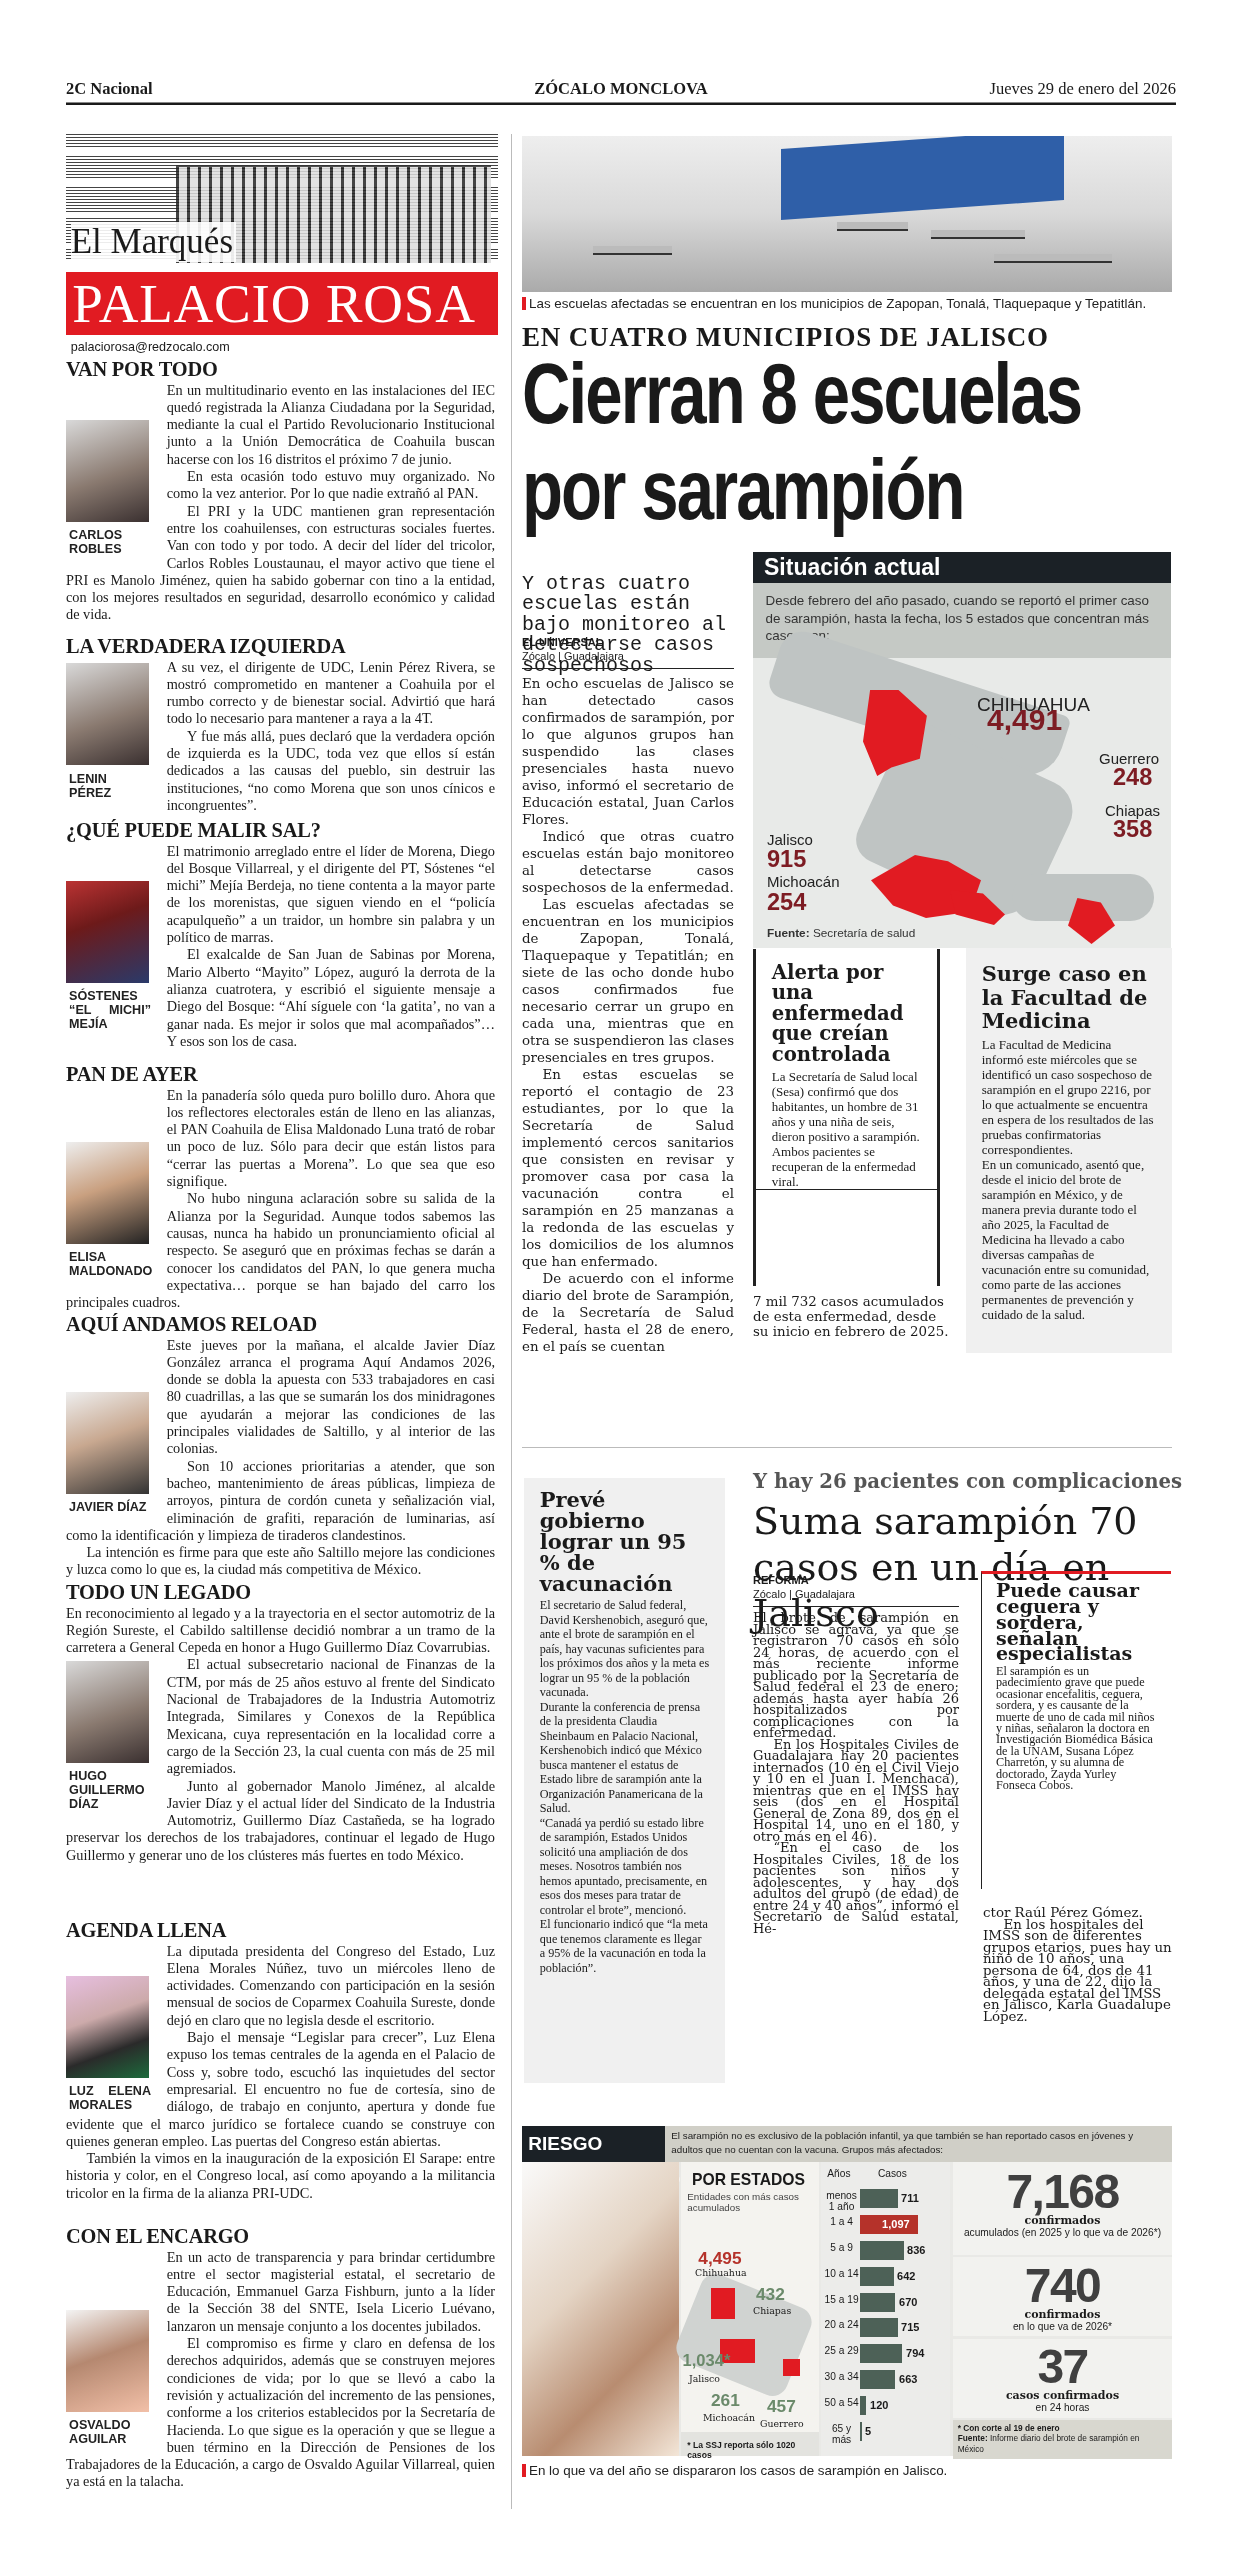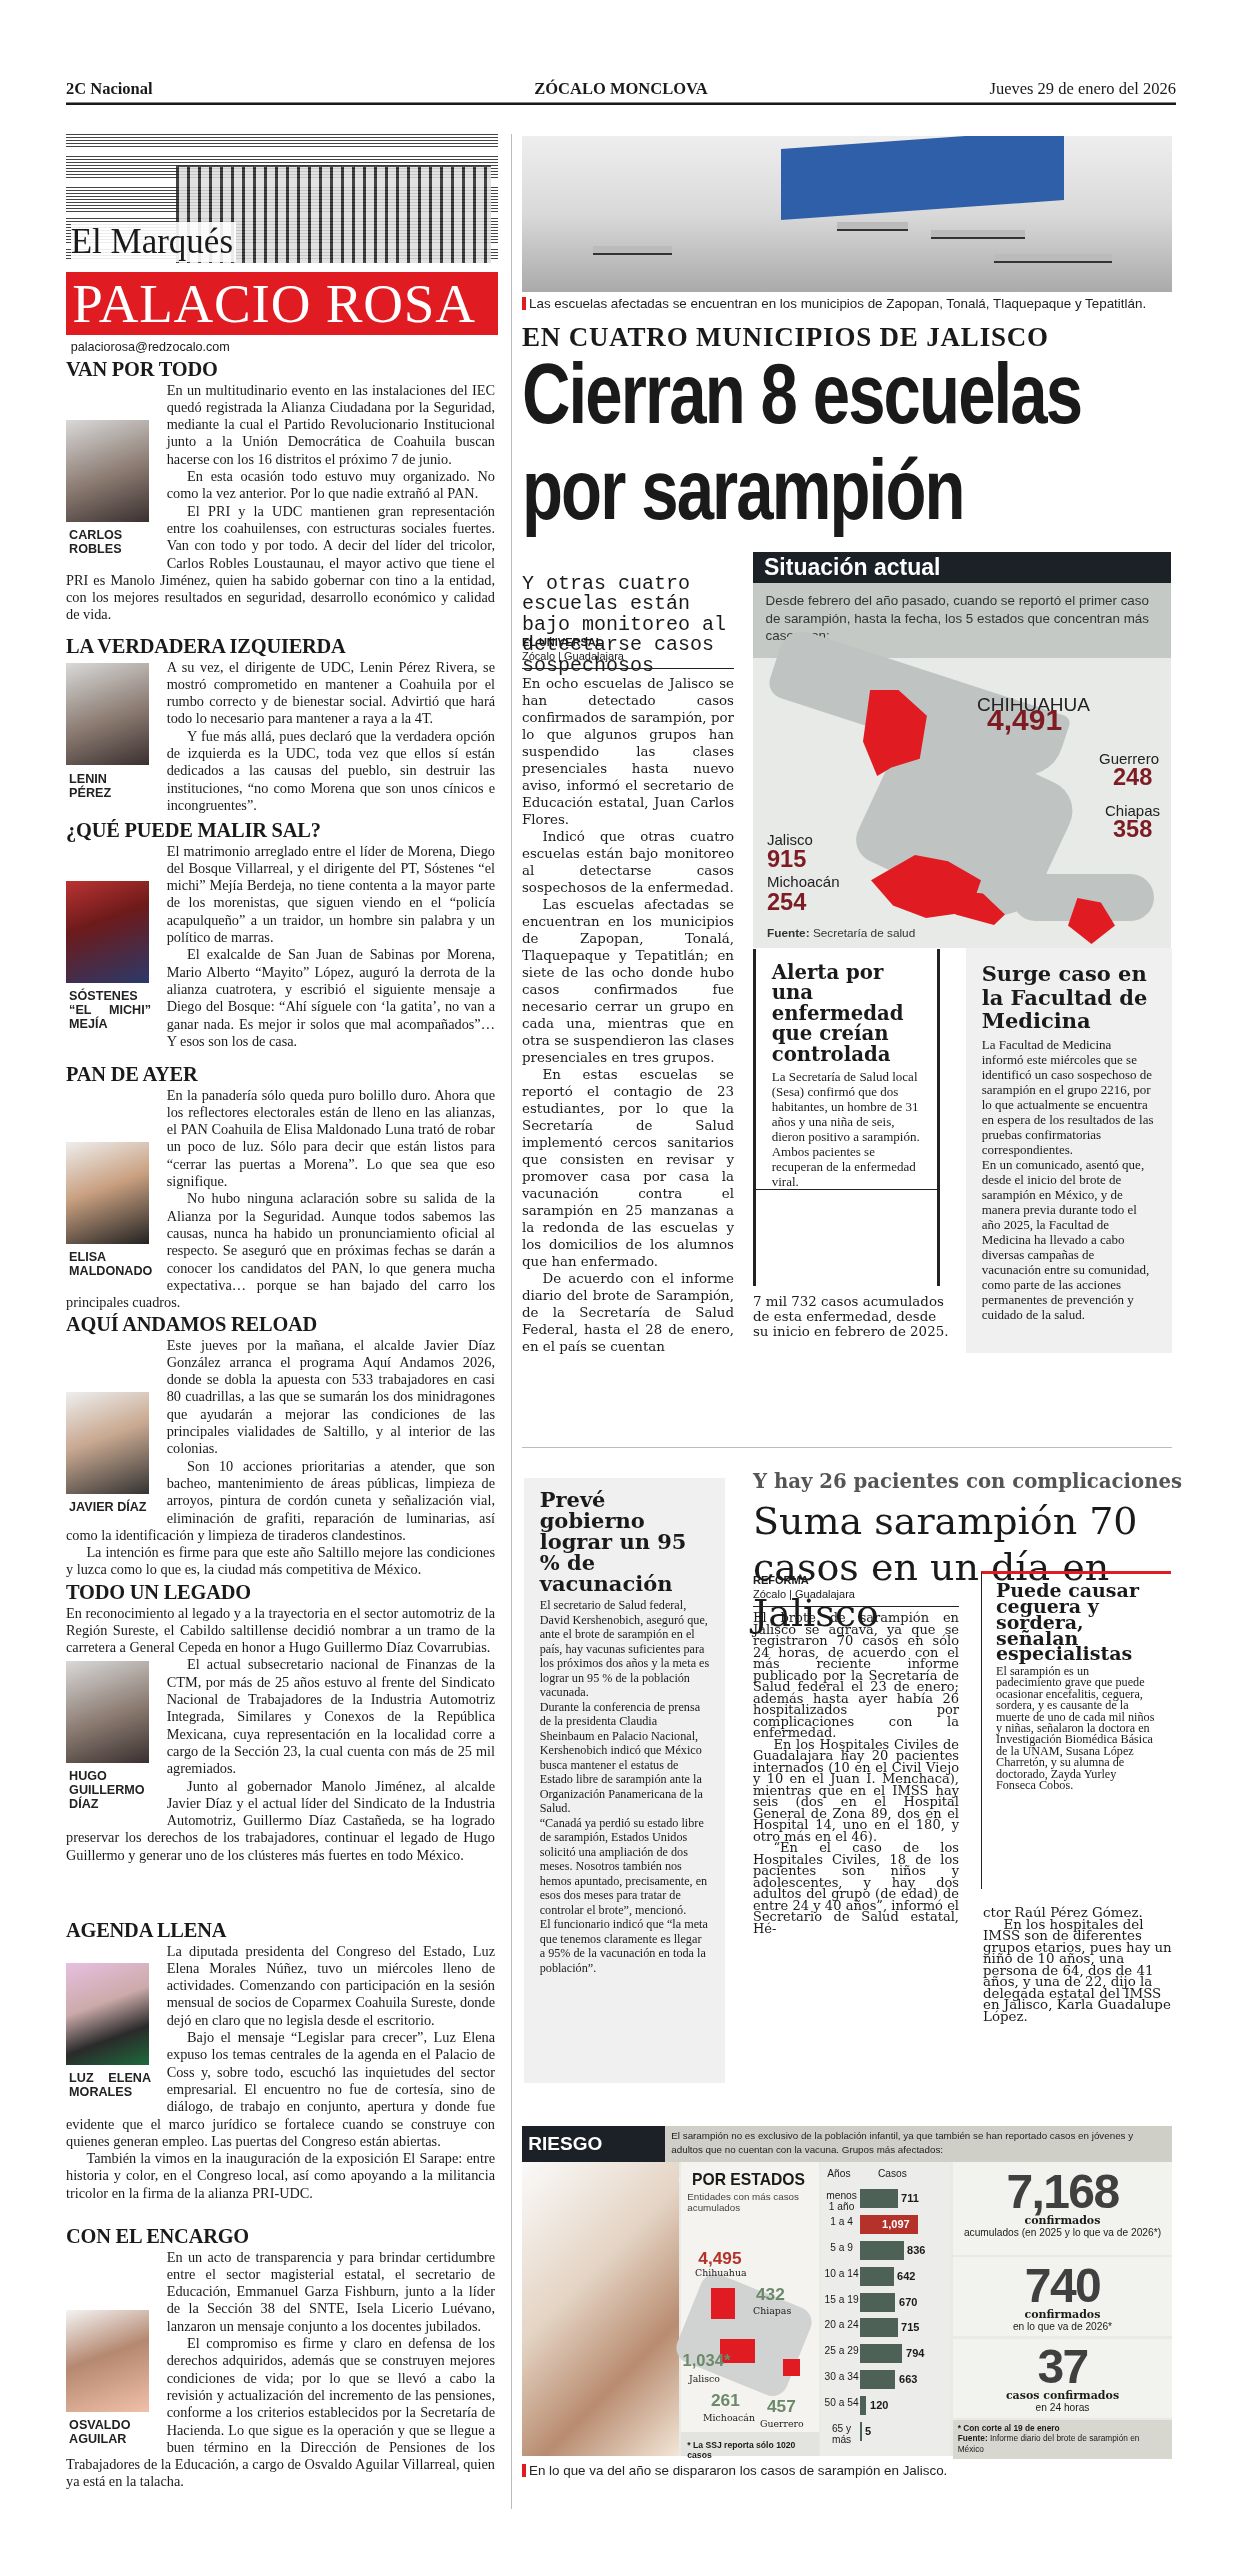--- a/index.html
+++ b/index.html
@@ -161,21 +161,21 @@
   <div class="ph">
       <div class="img"></div>
       <div class="cap">HUGO GUILLERMO DÍAZ</div>
     </div>
   <p class="ind">El actual subsecretario nacional de Finanzas de la CTM, por más de 25 años estuvo al frente del Sindicato Nacional de Trabajadores de la Industria Automotriz Integrada, Similares y Conexos de la República Mexicana, cuya representación en la localidad corre a cargo de la Sección 23, la cual cuenta con más de 25 mil agremiados.</p>
   <p class="ind">Junto al gobernador Manolo Jiménez, al alcalde Javier Díaz y el actual líder del Sindicato de la Industria Automotriz, Guillermo Díaz Castañeda, se ha logrado preservar los derechos de los trabajadores, continuar el legado de Hugo Guillermo y generar uno de los clústeres más fuertes en todo México.</p>
 </div>
 
 <div class="sec col" style="top:1919px">
   <h3>AGENDA LLENA</h3>
-  <div class="ph" style="margin-top:20px">
+  <div class="ph" style="margin-top:33px">
       <div class="img" style="background:linear-gradient(160deg,#e7bfe0,#caa 40%,#2a2a2a 70%,#1d6b3c)"></div>
       <div class="cap">LUZ ELENA MORALES</div>
     </div>
   <p>La diputada presidenta del Congreso del Estado, Luz Elena Morales Núñez, tuvo un miércoles lleno de actividades. Comenzando con participación en la sesión mensual de socios de Coparmex Coahuila Sureste, donde dejó en claro que no legisla desde el escritorio.</p>
   <p class="ind">Bajo el mensaje “Legislar para crecer”, Luz Elena expuso los temas centrales de la agenda en el Palacio de Coss y, sobre todo, escuchó las inquietudes del sector empresarial. El encuentro no fue de cortesía, sino de diálogo, de trabajo en conjunto, apertura y donde fue evidente que el marco jurídico se fortalece cuando se construye con quienes generan empleo. Las puertas del Congreso están abiertas.</p>
   <p class="ind">También la vimos en la inauguración de la exposición El Sarape: entre historia y color, en el Congreso local, así como apoyando a la militancia tricolor en la firma de la alianza PRI-UDC.</p>
 </div>
 
 <div class="sec col" style="top:2225px">
   <h3>CON EL ENCARGO</h3>

